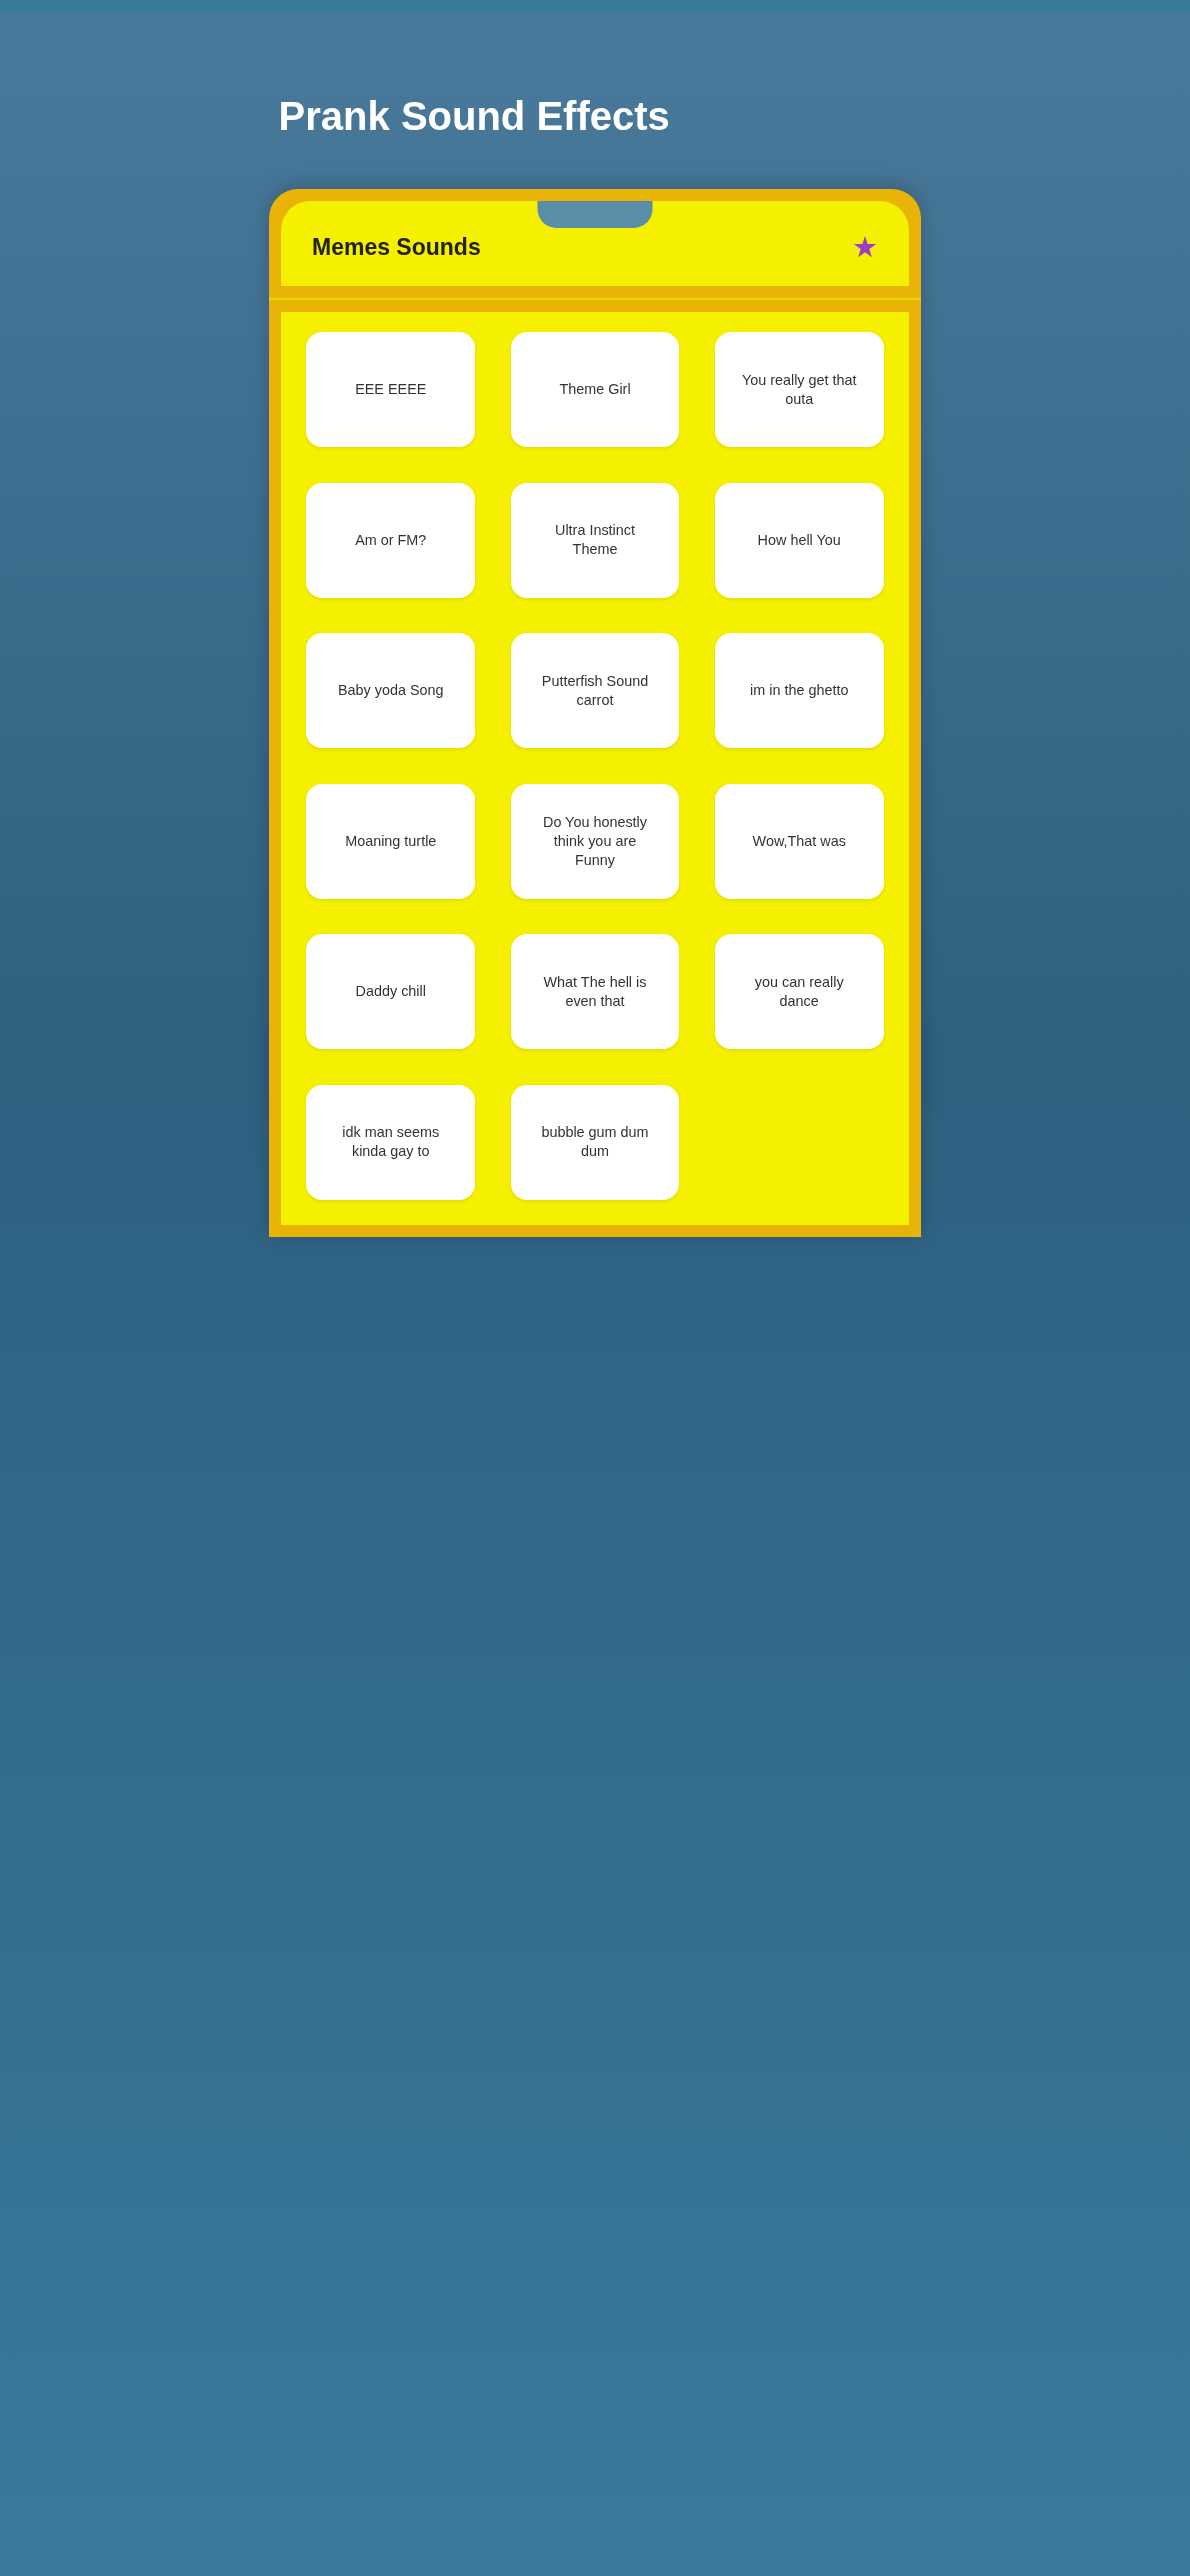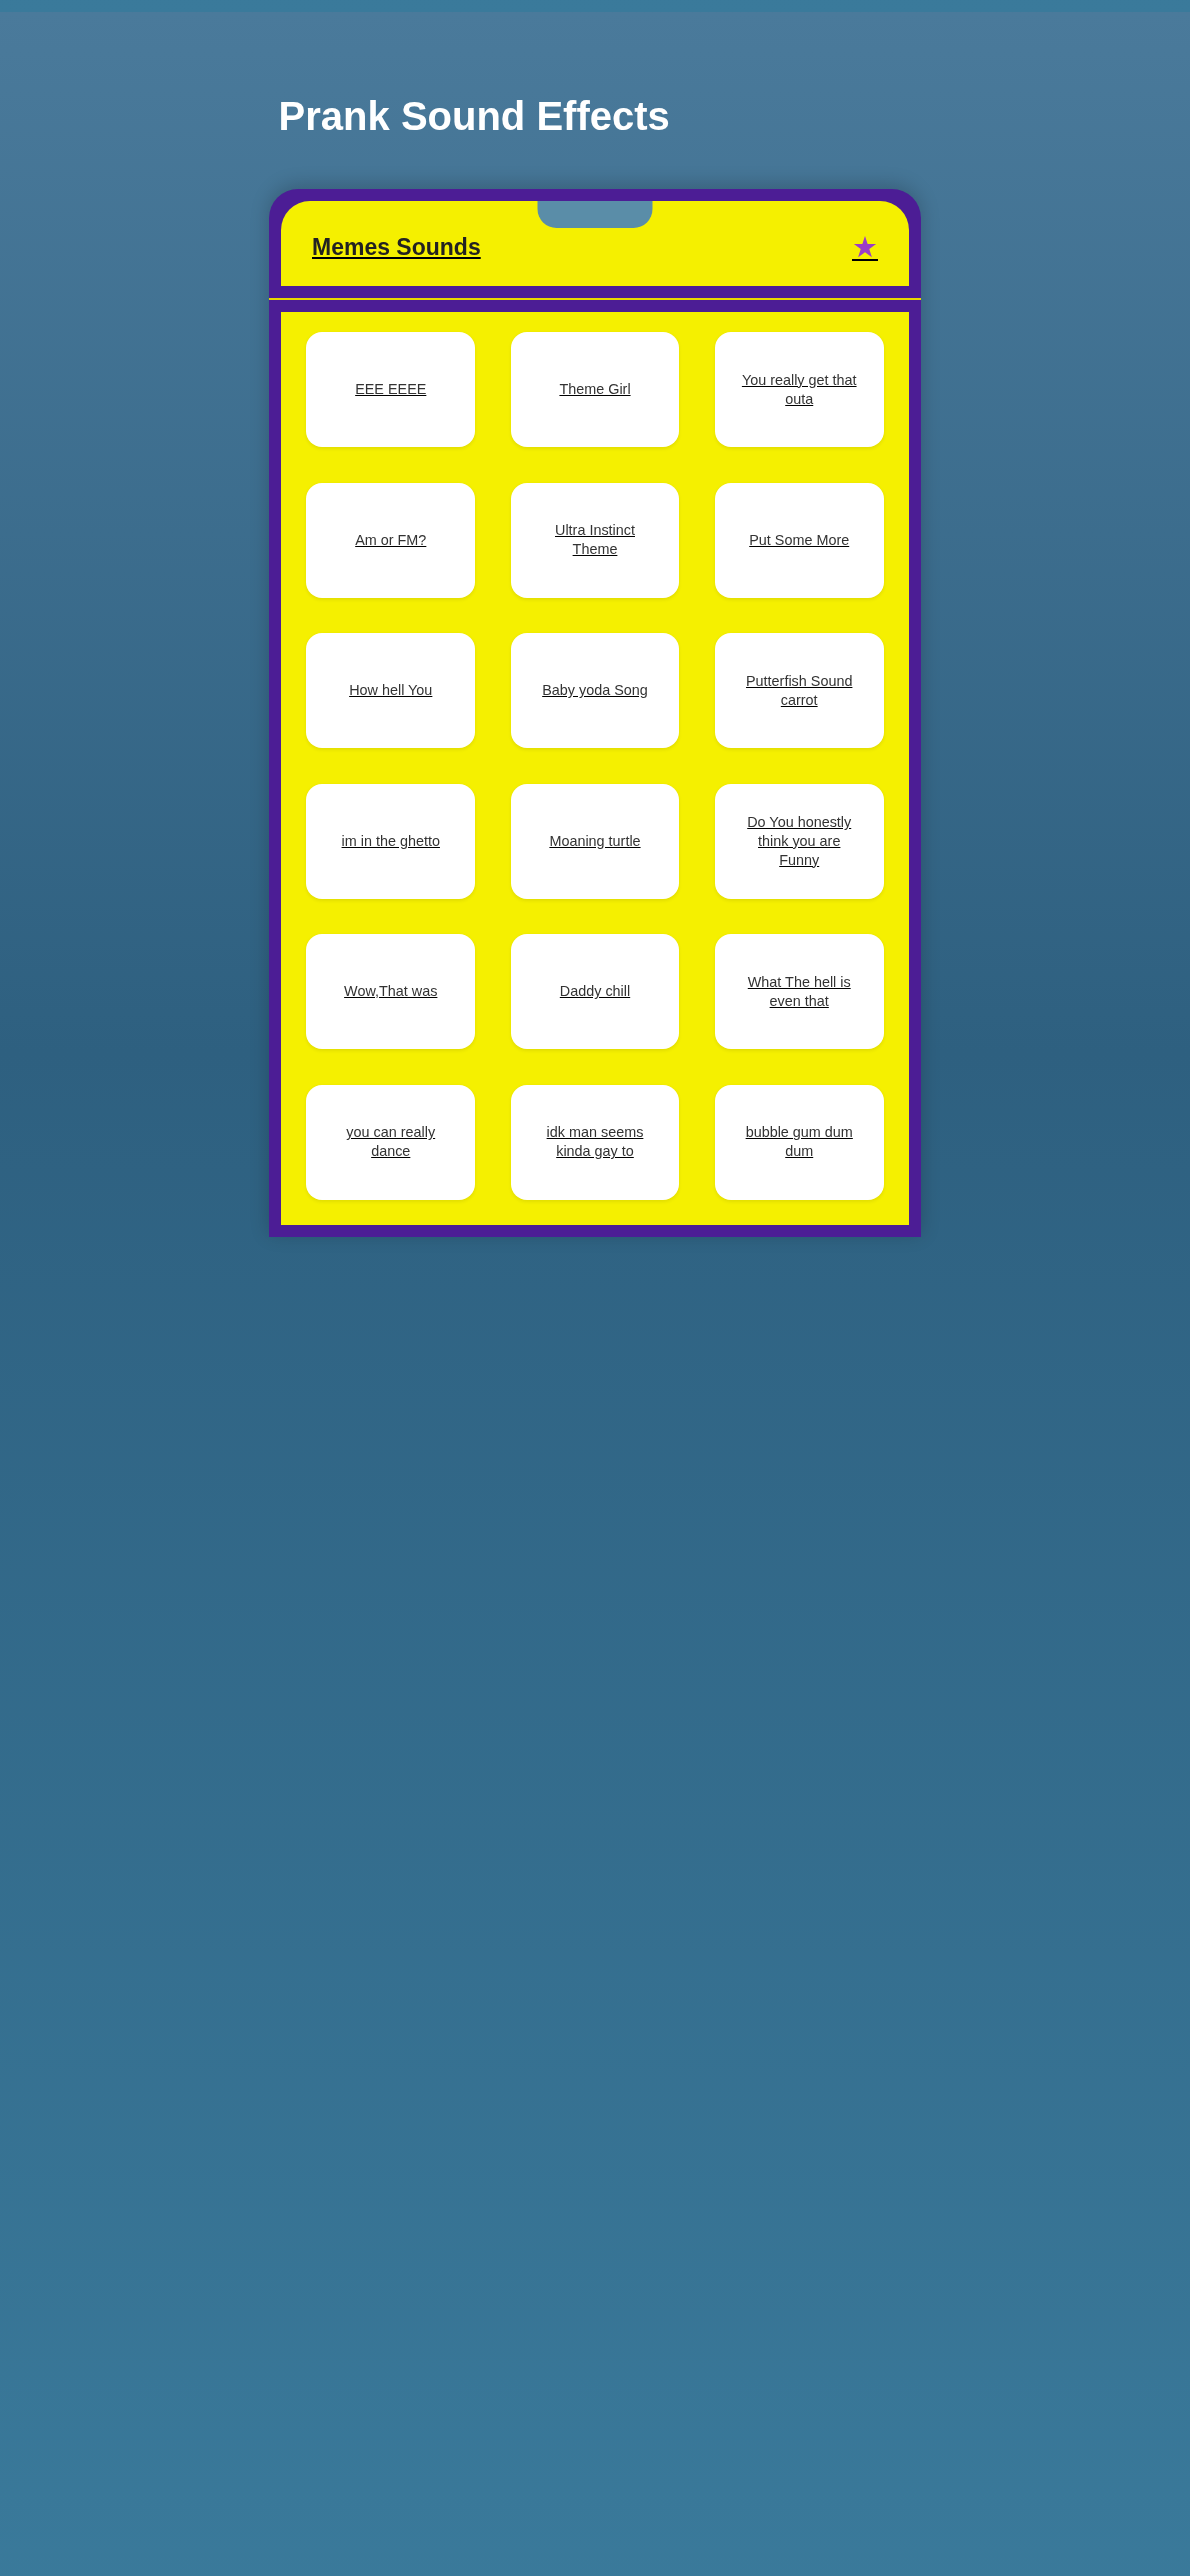--- a/index.html
+++ b/index.html
@@ -24,28 +24,27 @@
       font-size: 40px;
       font-weight: 700;
       text-align: left;
       width: 100%;
       max-width: 652px;
       margin-bottom: 38px;
       padding-left: 9.6px;
     }
 
     .phone-container {
-      background: #4c1d95;
+      background: #eab308;
       border-radius: 29px 29px 0 0;
       width: 100%;
       max-width: 652px;
       padding: 0;
       position: relative;
       box-shadow: 0 -3.8px 19px rgba(0,0,0,0.2);
-      text-decoration: underline;
     }
 
     .phone-top-bar {
       background: #f5f000;
       border-radius: 29px 29px 0 0;
       display: flex;
       align-items: center;
       justify-content: space-between;
       padding: 17px 19px 9.6px;
       position: relative;
@@ -131,23 +130,20 @@
       <div class="sound-card">
         <span class="sound-card-label">You really get that outa</span>
       </div>
       <div class="sound-card">
         <span class="sound-card-label">Am or FM?</span>
       </div>
       <div class="sound-card">
         <span class="sound-card-label">Ultra Instinct Theme</span>
       </div>
       <div class="sound-card">
-        <span class="sound-card-label">Put Some More</span>
-      </div>
-      <div class="sound-card">
         <span class="sound-card-label">How hell You</span>
       </div>
       <div class="sound-card">
         <span class="sound-card-label">Baby yoda Song</span>
       </div>
       <div class="sound-card">
         <span class="sound-card-label">Putterfish Sound carrot</span>
       </div>
       <div class="sound-card">
         <span class="sound-card-label">im in the ghetto</span>

